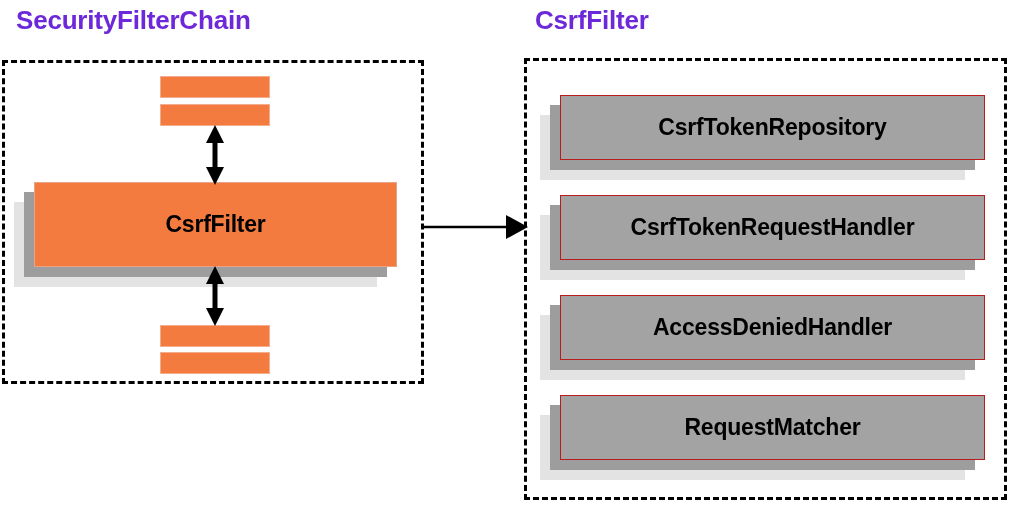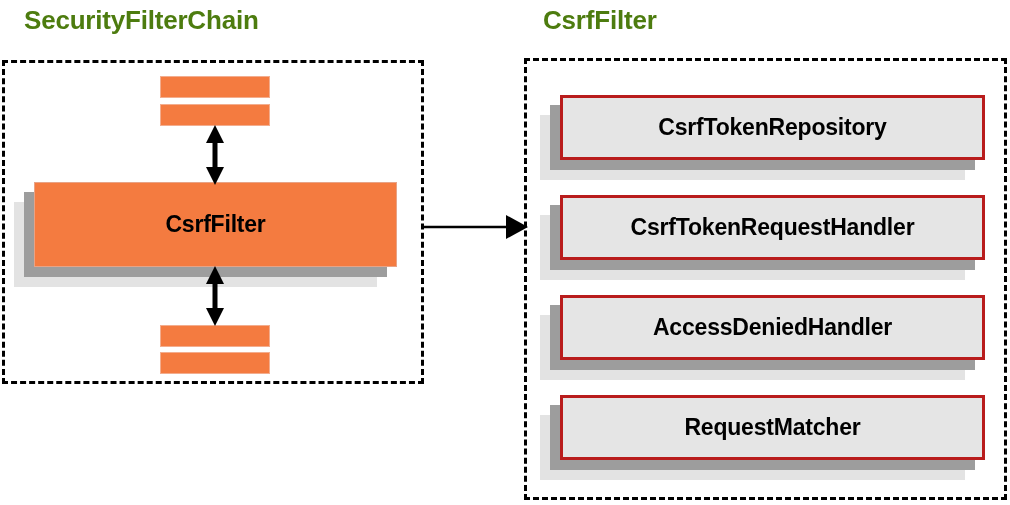--- a/index.html
+++ b/index.html
@@ -17,25 +17,24 @@
     height: 505px;
     background: #ffffff;
     overflow: hidden;
   }
 
   
   .panel-title {
     position: absolute;
     font-size: 26px;
     font-weight: bold;
-    color: #4d7c0f;
+    color: #6d28d9;
     letter-spacing: -0.2px;
     white-space: nowrap;
     line-height: 1;
-    margin-left: 8px;
   }
   #title-left  { left: 16px;  top: 7px; }
   #title-right { left: 535px; top: 7px; }
 
   
   .panel {
     position: absolute;
     border: 3px dashed #000000;
     background: transparent;
     box-sizing: border-box;
@@ -69,22 +68,22 @@
     justify-content: center;
     font-size: 23px;
     font-weight: bold;
     color: #000000;
     letter-spacing: -0.2px;
     white-space: nowrap;
   }
 
   
   .stack.blue .face {
-    background: #e5e5e5;
-    border: 3px solid #b91c1c;
+    background: #a3a3a3;
+    border: 1px solid #b91c1c;
   }
   
   .stack.orange .face {
     background: #f47b40;
     border: 1px solid #e8a386;
   }
 
   
   .bar {
     position: absolute;

